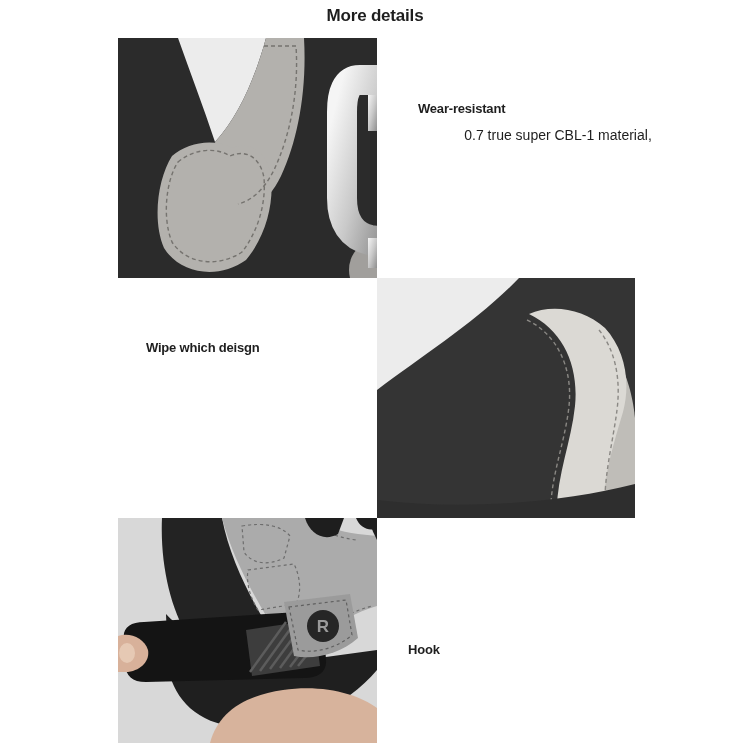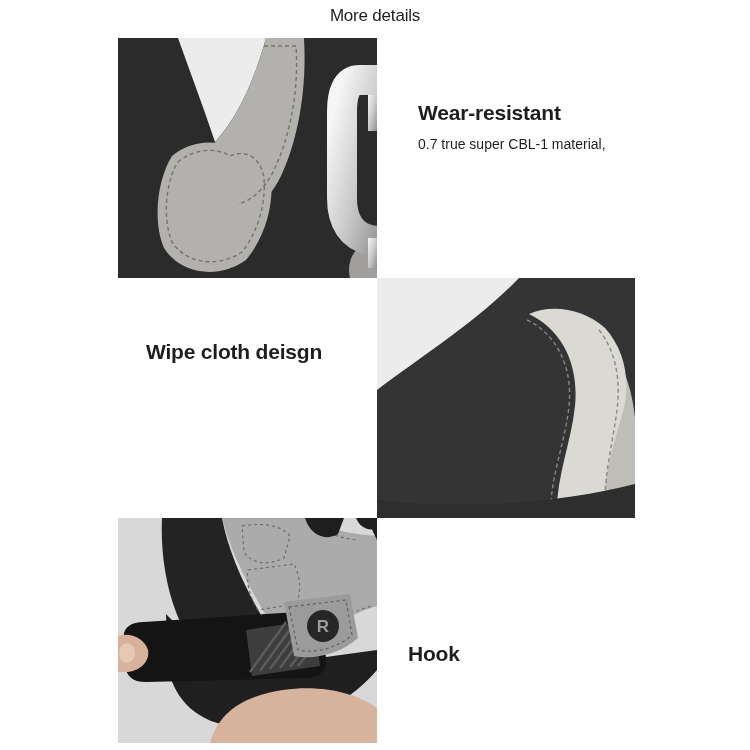--- a/index.html
+++ b/index.html
@@ -7,34 +7,34 @@
     position:relative;
     width:750px;height:750px;
     background:#ffffff;
     font-family:"Liberation Sans",sans-serif;
     color:#1e1e1e;
     overflow:hidden;
   }
   .title{
     position:absolute;top:6px;left:0;width:750px;
     text-align:center;
-    font-size:17px;font-weight:400;letter-spacing:-0.2px;
+    font-size:17px;font-weight:700;letter-spacing:-0.2px;
     margin:0;
   }
   .imgbox{position:absolute;overflow:hidden;}
   .imgbox svg{display:block;}
   .img1{left:118px;top:38px;width:259px;height:240px;}
   .img2{left:377px;top:278px;width:258px;height:240px;}
   .img3{left:118px;top:518px;width:259px;height:225px;}
   .txt{position:absolute;}
   .txt1{left:418px;top:101px;width:280px;}
   .txt2{left:146px;top:340px;width:278px;}
   .txt3{left:408px;top:628px;width:200px;margin-top:14px;}
-  .heading{font-size:21px;font-weight:600;letter-spacing:-0.2px;margin:0 0 9px 0;}
-  .body{font-size:14px;line-height:20px;font-weight:400;margin:0;white-space:pre-line;}
+  .heading{font-size:13px;font-weight:600;letter-spacing:-0.2px;margin:0 0 9px 0;}
+  .body{font-size:14px;line-height:20px;font-weight:400;margin:0;white-space:pre-line;text-align:center;}
 </style>
 </head>
 <body>
 
 <div class="page">
 
   <h1 class="title">More details</h1>
 
   <div class="imgbox img1">
     <svg width="259" height="240" viewBox="0 0 259 240" xmlns="http://www.w3.org/2000/svg">
@@ -57,21 +57,21 @@
       <rect x="250" y="200" width="9" height="30" fill="url(#sg1)"></rect>
     </svg>
   </div>
 
   <div class="txt txt1">
     <p class="heading">Wear-resistant</p>
     <p class="body">0.7 true super CBL-1 material,</p>
   </div>
 
   <div class="txt txt2">
-    <p class="heading">Wipe cloth deisgn</p>
+    <p class="heading">Wipe which deisgn</p>
   </div>
 
   <div class="imgbox img2">
     <svg width="258" height="240" viewBox="0 0 258 240" xmlns="http://www.w3.org/2000/svg">
       <rect width="258" height="240" fill="#ececec"></rect>
       <path d="M0,112 C45,78 102,42 142,0 L258,0 L258,240 L0,240 Z" fill="#343434"></path>
       <path d="M225,58 C245,80 255,110 258,140 L258,240 L196,240 C204,180 212,120 225,58 Z" fill="#bfbdb8"></path>
       <path d="M152,36 C186,52 202,88 198,128 C194,166 178,202 180,240 L228,240 C224,204 236,168 246,134 C254,104 248,72 228,50 C206,30 174,26 152,36 Z" fill="#dbd9d4"></path>
       <path d="M150,42 C180,56 196,90 192,128 C188,166 172,202 174,238" fill="none" stroke="#8a8884" stroke-width="1.4" stroke-dasharray="4 3"></path>
       <path d="M222,52 C238,72 244,100 240,132 C236,164 226,200 228,236" fill="none" stroke="#8a8884" stroke-width="1.4" stroke-dasharray="4 3"></path>

